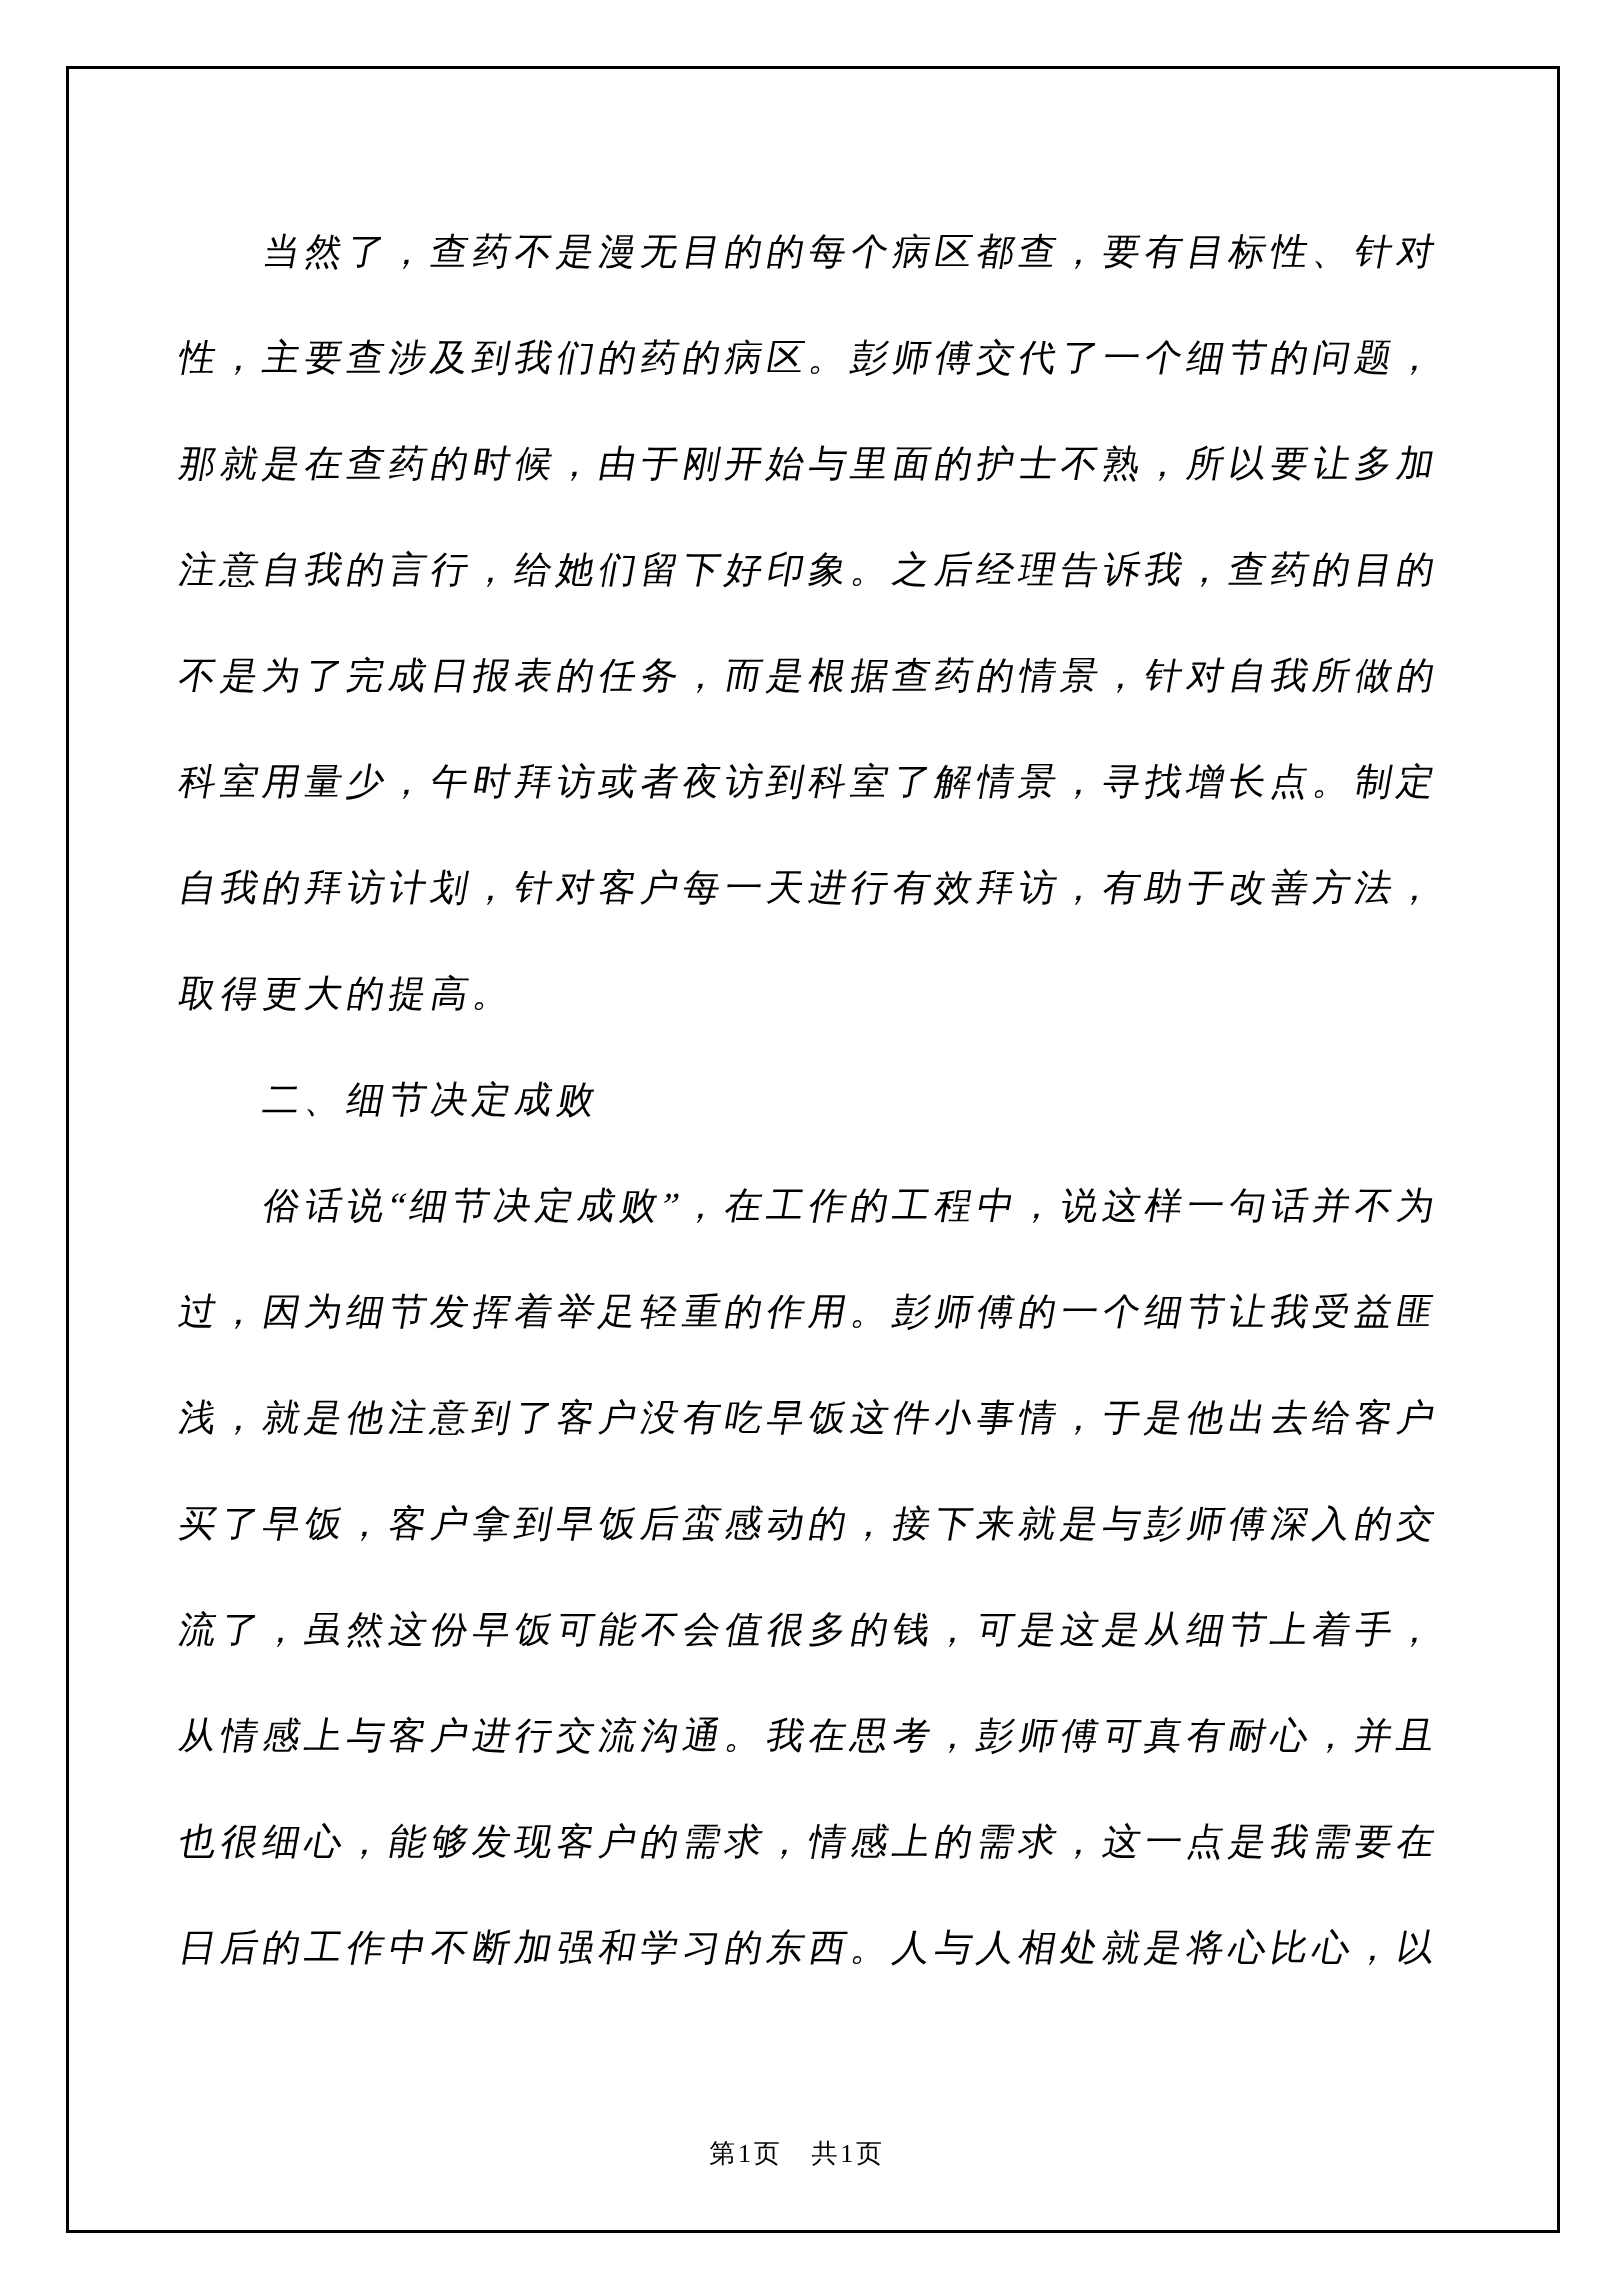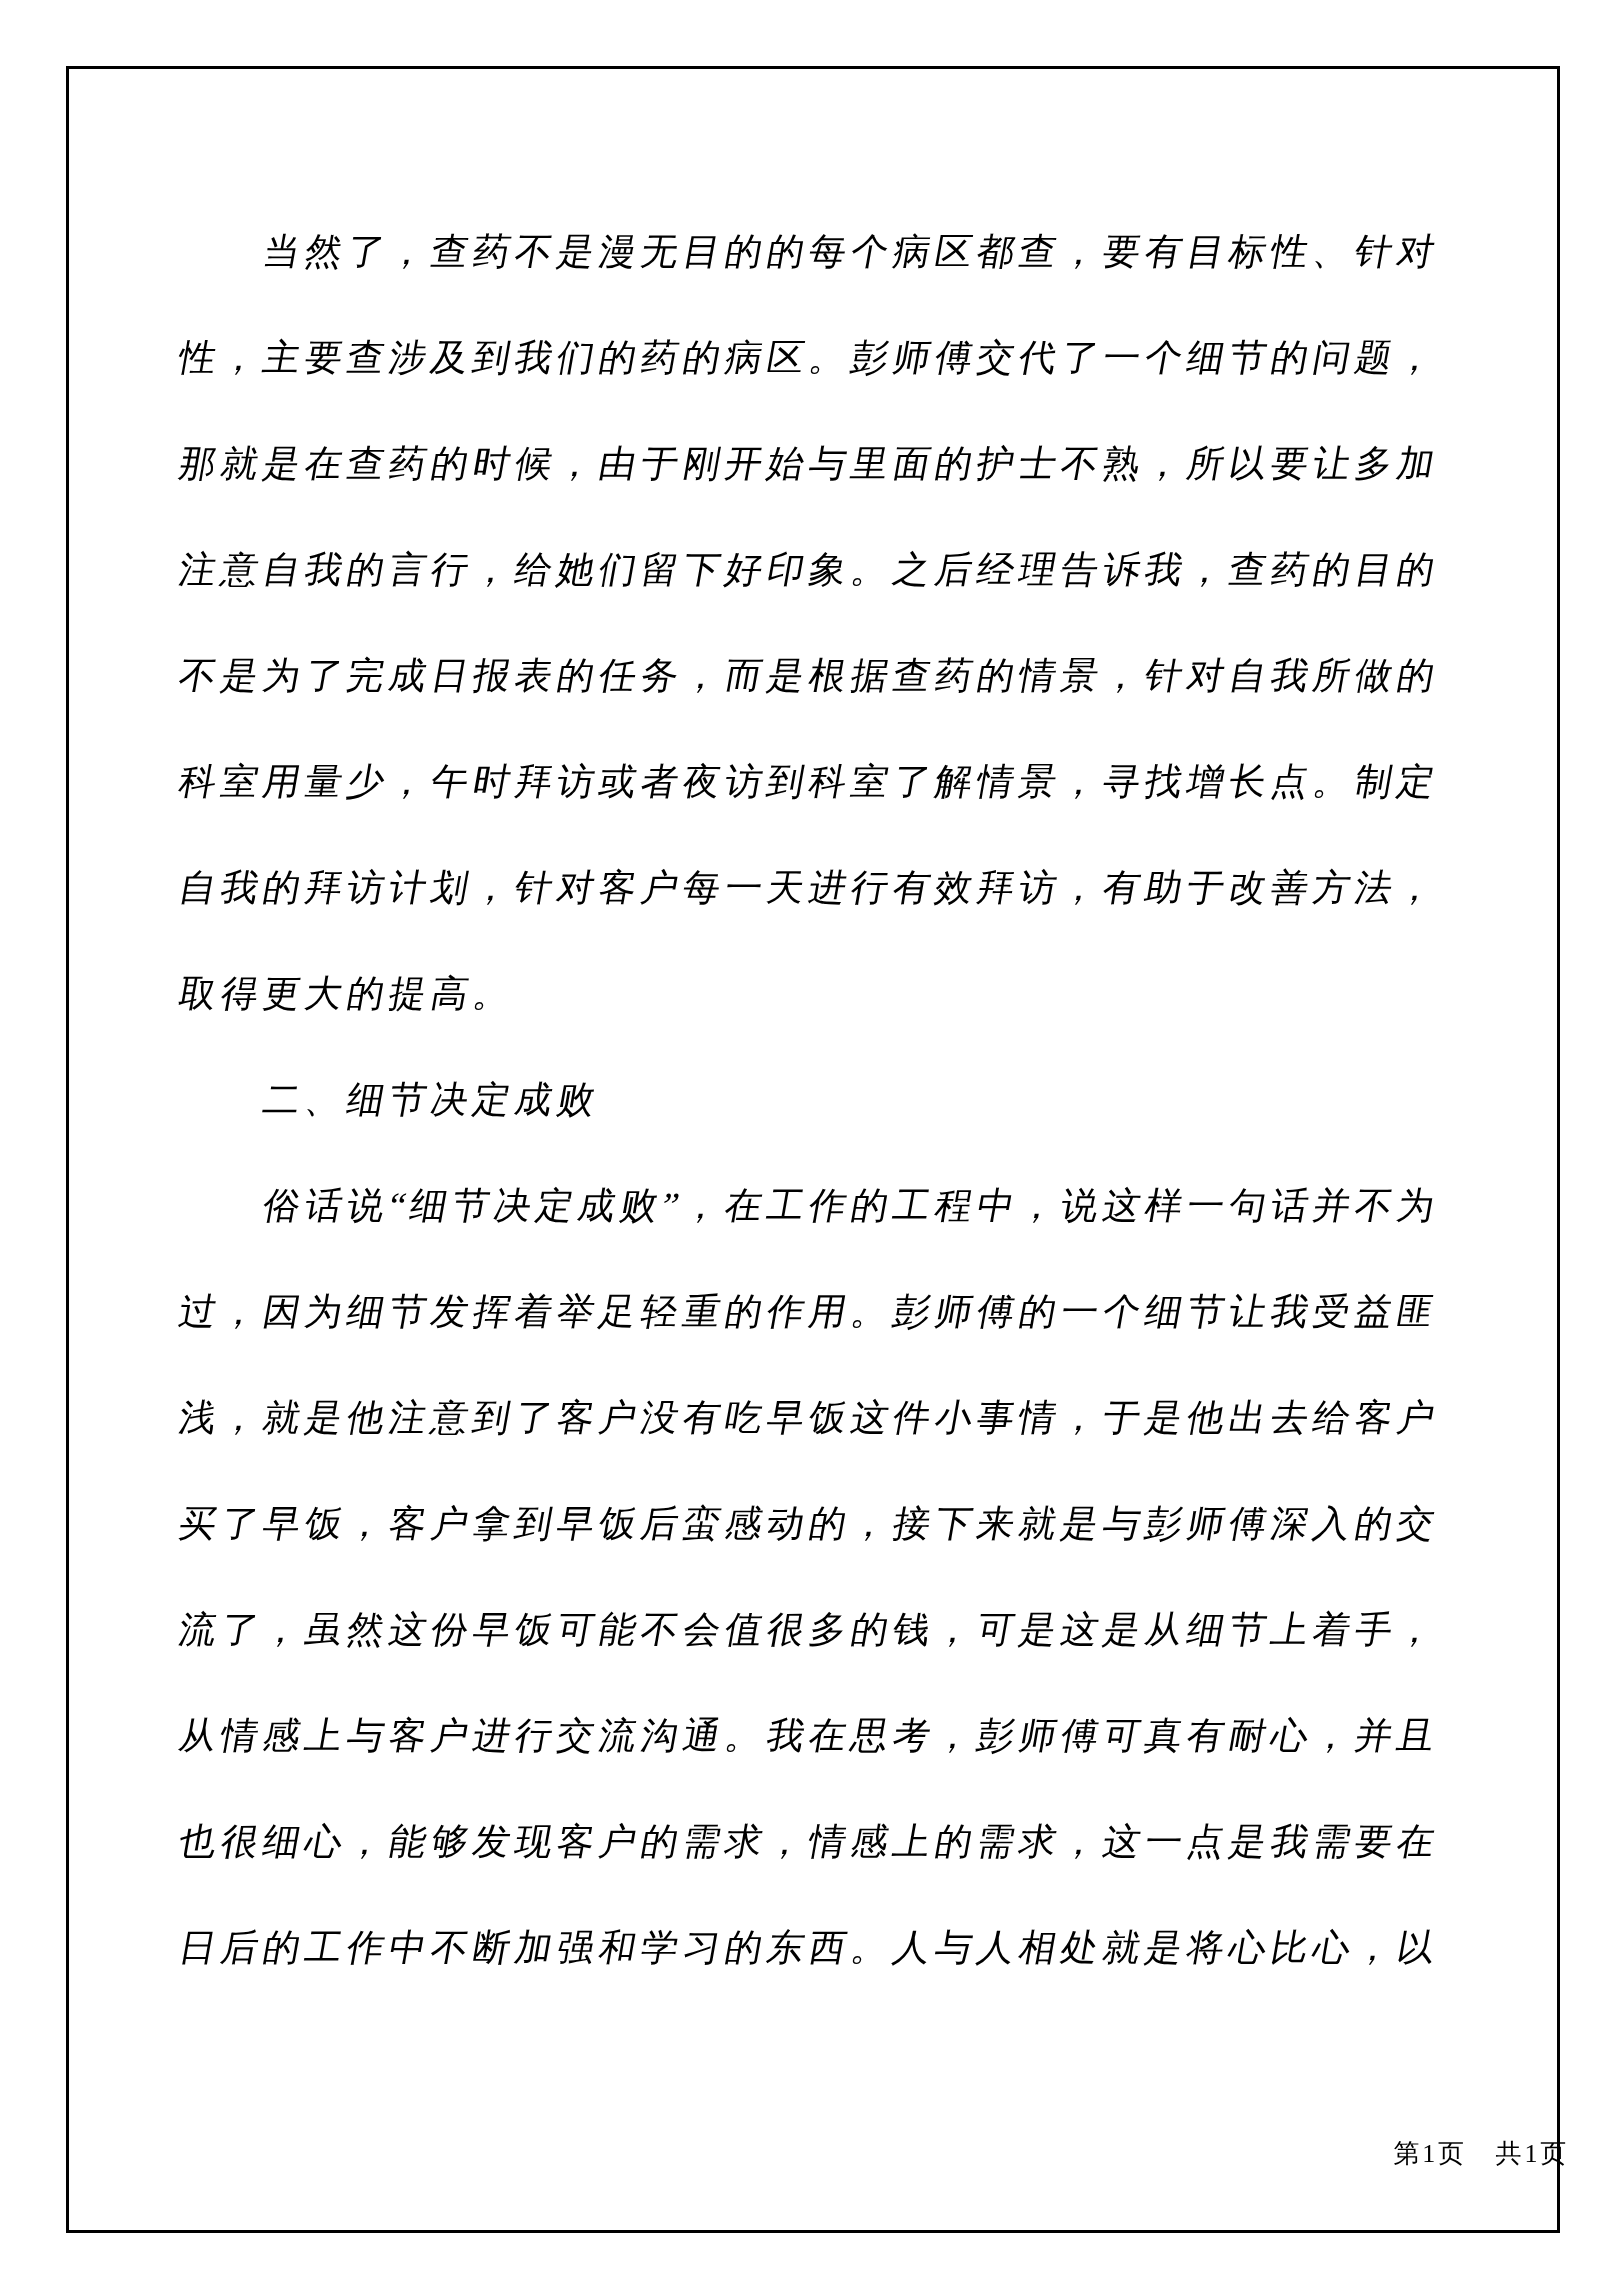--- a/index.html
+++ b/index.html
@@ -43,24 +43,24 @@
     font-size: 37px;
     line-height: 1;
     transform: skewX(-10deg); 
   }
   .char.narrow {
     flex-basis: 21px;
     width: 21px;
   }
   .footer {
     position: absolute;
-    left: 75px;
+    left: 50px;
     top: 2136px;
     width: 1494px;
-    text-align: right;
+    text-align: center;
     font-size: 26px;
     letter-spacing: 2.8px;
     white-space: pre;
     color: #000000;
   }
 </style>
 </head>
 <body>
 
 <div class="page">

